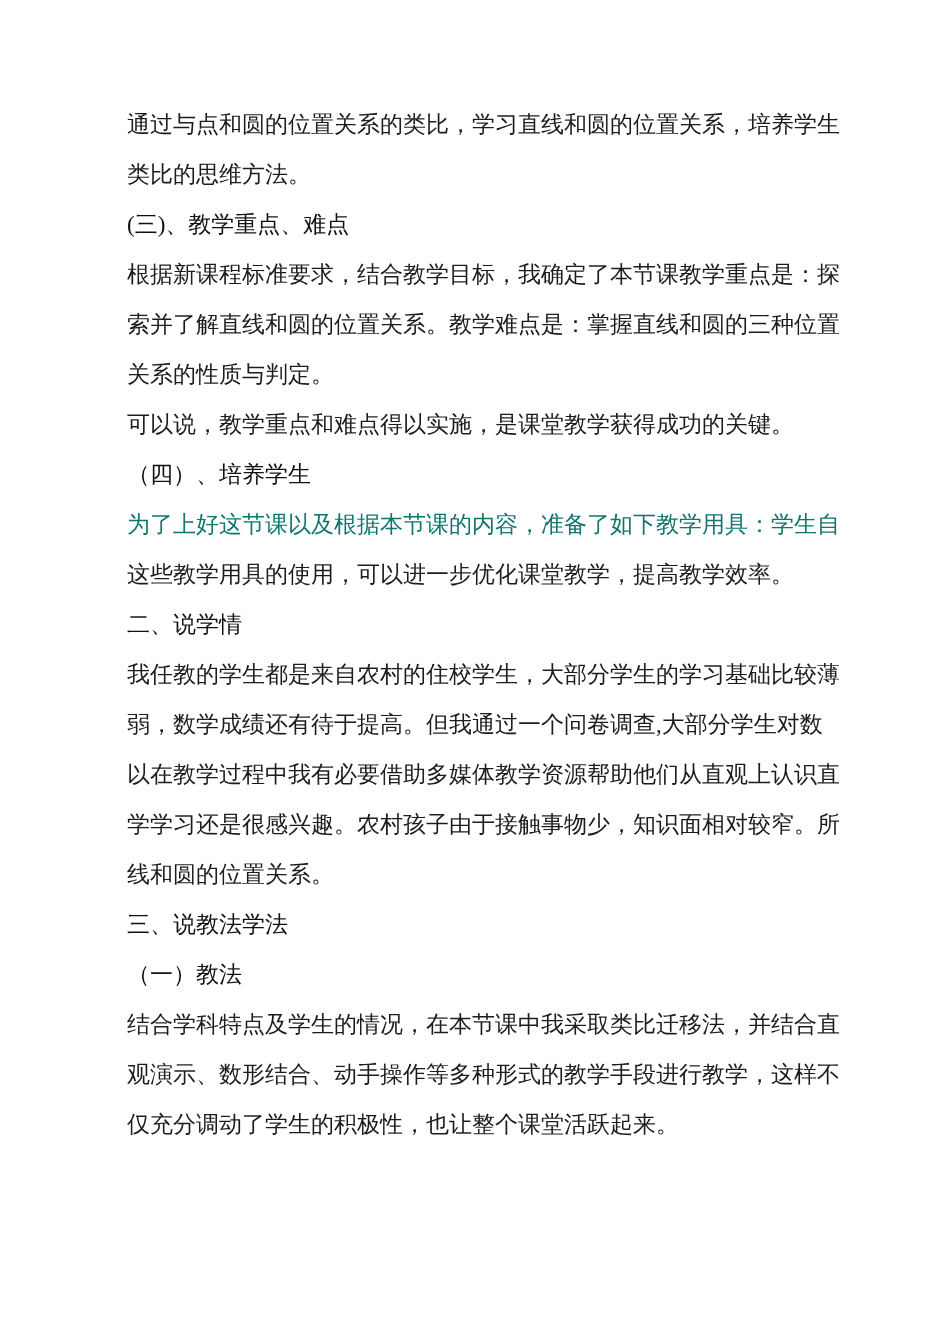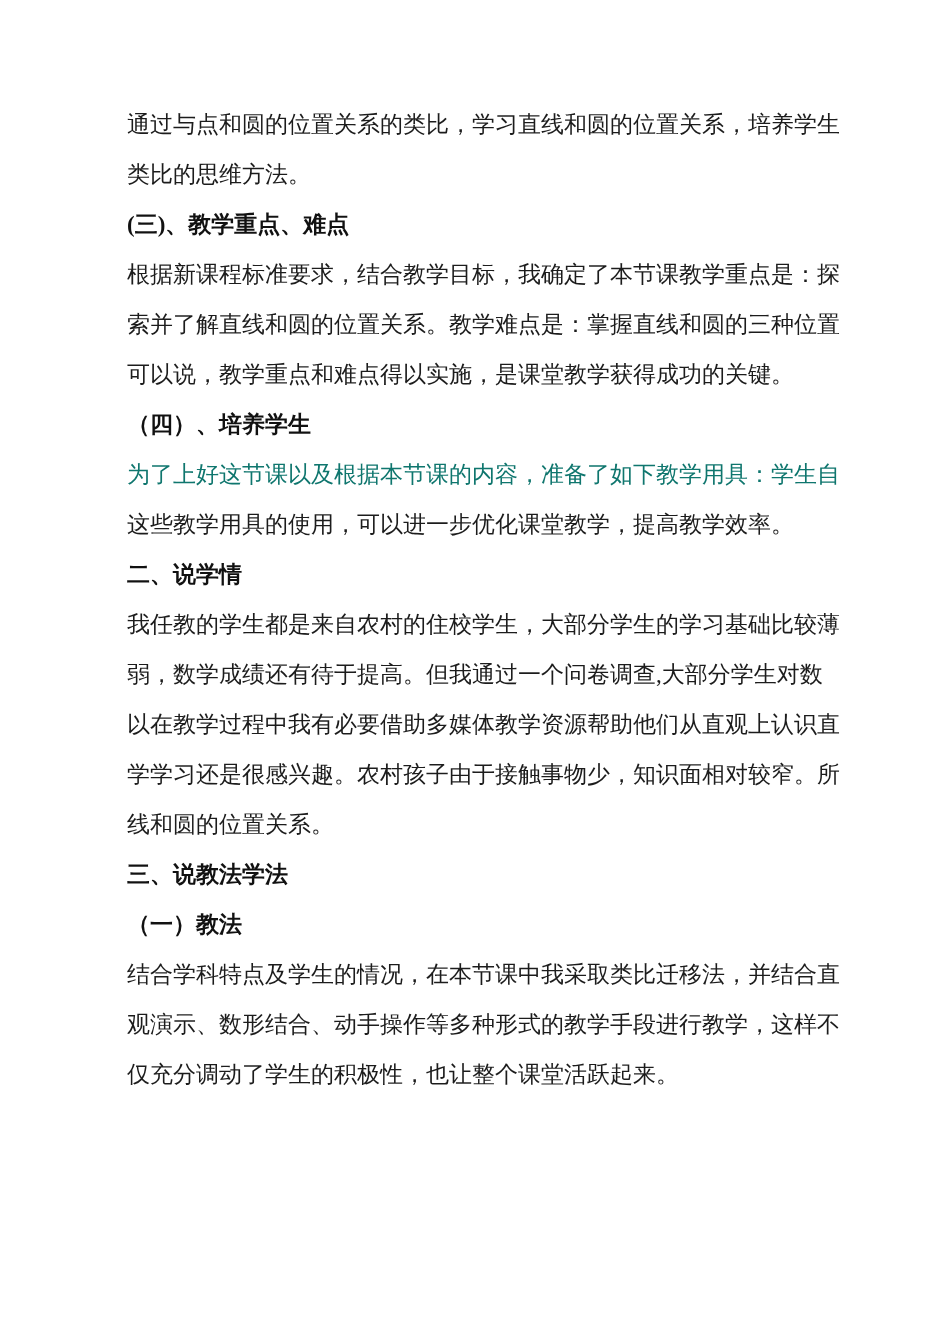--- a/index.html
+++ b/index.html
@@ -25,34 +25,35 @@
     font-size: 23px;
     line-height: 50px;
     height: 50px;
     color: #1c1c1c;
     white-space: nowrap;
     overflow: visible;
     font-weight: 400;
     letter-spacing: 0;
   }
   .line.heading {
-    font-weight: 700;
+    font-weight: 400;
     color: #111111;
   }
 </style>
 </head>
 <body>
 
 <div class="page" style="background: rgb(255, 255, 255);">
   <div class="content" id="doc-content">
       <div class="line paragraph" style="color: rgb(28, 28, 28);">通过与点和圆的位置关系的类比，学习直线和圆的位置关系，培养学生</div>
       <div class="line paragraph" style="color: rgb(28, 28, 28);">类比的思维方法。</div>
       <div class="line heading" style="color: rgb(17, 17, 17);">(三)、教学重点、难点</div>
       <div class="line paragraph" style="color: rgb(28, 28, 28);">根据新课程标准要求，结合教学目标，我确定了本节课教学重点是：探</div>
       <div class="line paragraph" style="color: rgb(28, 28, 28);">索并了解直线和圆的位置关系。教学难点是：掌握直线和圆的三种位置</div>
+      <div class="line paragraph" style="color: rgb(28, 28, 28);">关系的性质与判定。</div>
       <div class="line paragraph" style="color: rgb(28, 28, 28);">可以说，教学重点和难点得以实施，是课堂教学获得成功的关键。</div>
       <div class="line heading" style="color: rgb(17, 17, 17);">（四）、培养学生</div>
       <div class="line paragraph" style="color: #0f766e;">为了上好这节课以及根据本节课的内容，准备了如下教学用具：学生自</div>
       <div class="line paragraph" style="color: rgb(28, 28, 28);">这些教学用具的使用，可以进一步优化课堂教学，提高教学效率。</div>
       <div class="line heading" style="color: rgb(17, 17, 17);">二、说学情</div>
       <div class="line paragraph" style="color: rgb(28, 28, 28);">我任教的学生都是来自农村的住校学生，大部分学生的学习基础比较薄</div>
       <div class="line paragraph" style="color: rgb(28, 28, 28);">弱，数学成绩还有待于提高。但我通过一个问卷调查,大部分学生对数</div>
       <div class="line paragraph" style="color: rgb(28, 28, 28);">以在教学过程中我有必要借助多媒体教学资源帮助他们从直观上认识直</div>
       <div class="line paragraph" style="color: rgb(28, 28, 28);">学学习还是很感兴趣。农村孩子由于接触事物少，知识面相对较窄。所</div>
       <div class="line paragraph" style="color: rgb(28, 28, 28);">线和圆的位置关系。</div>

